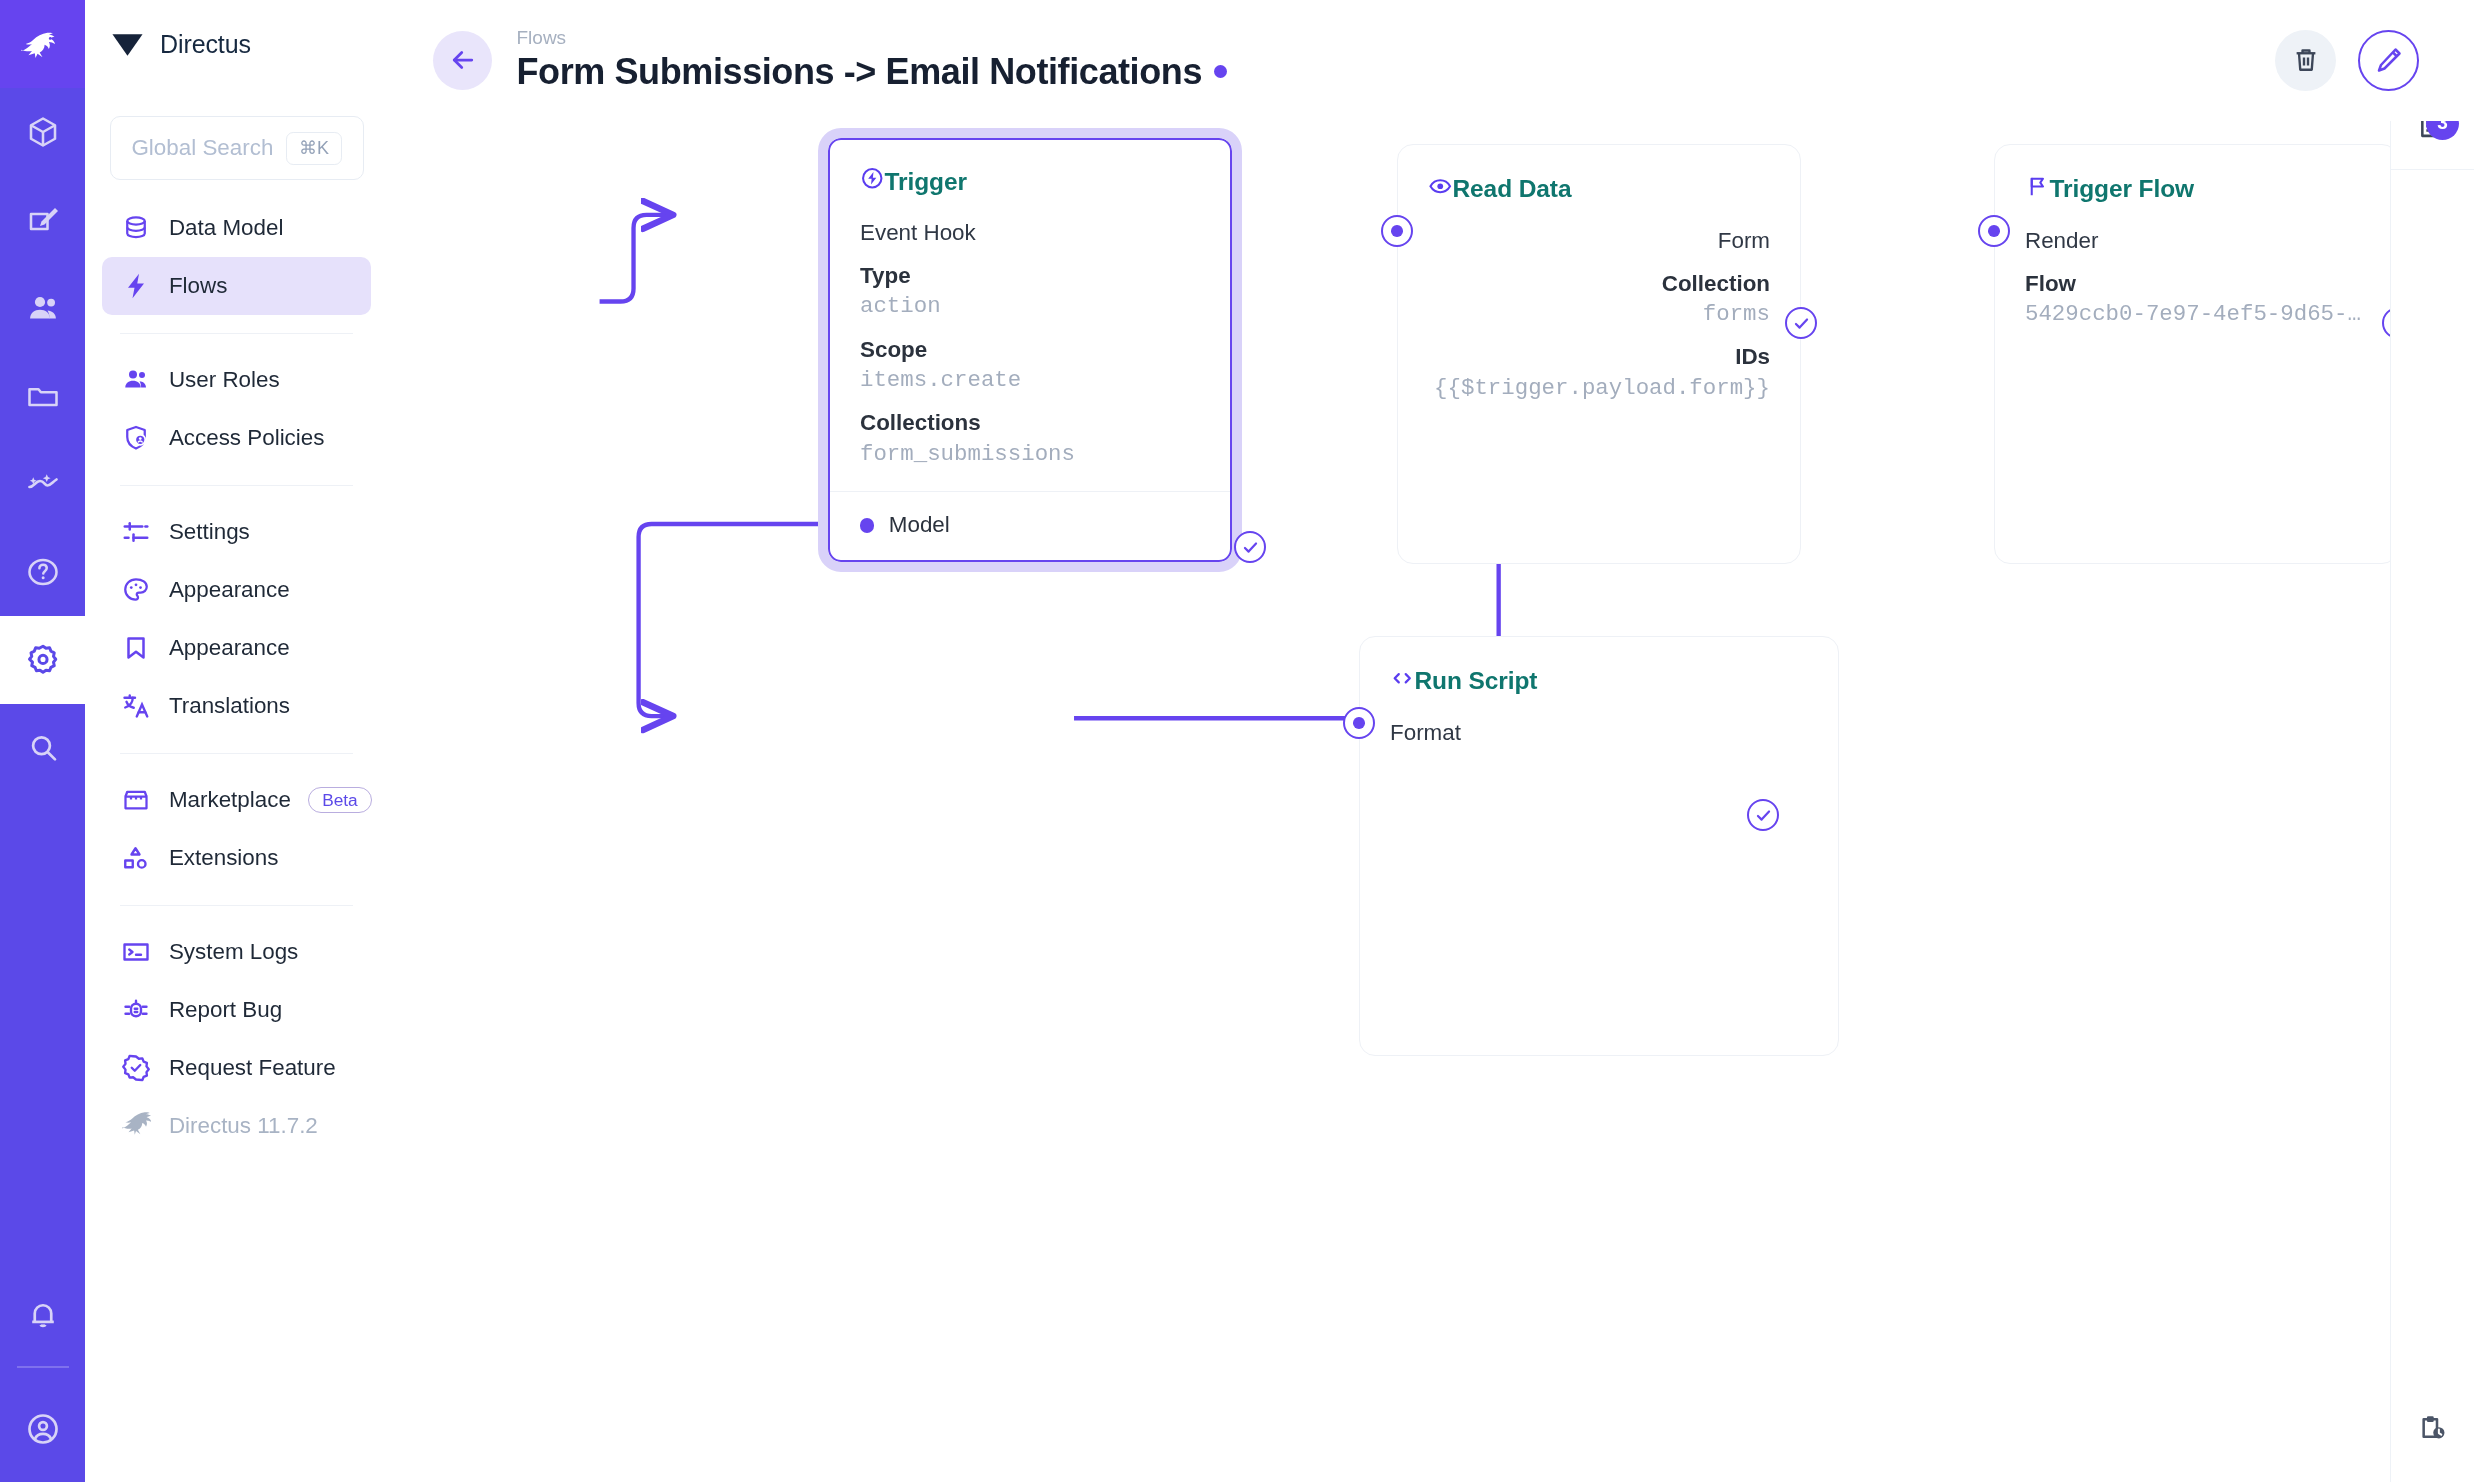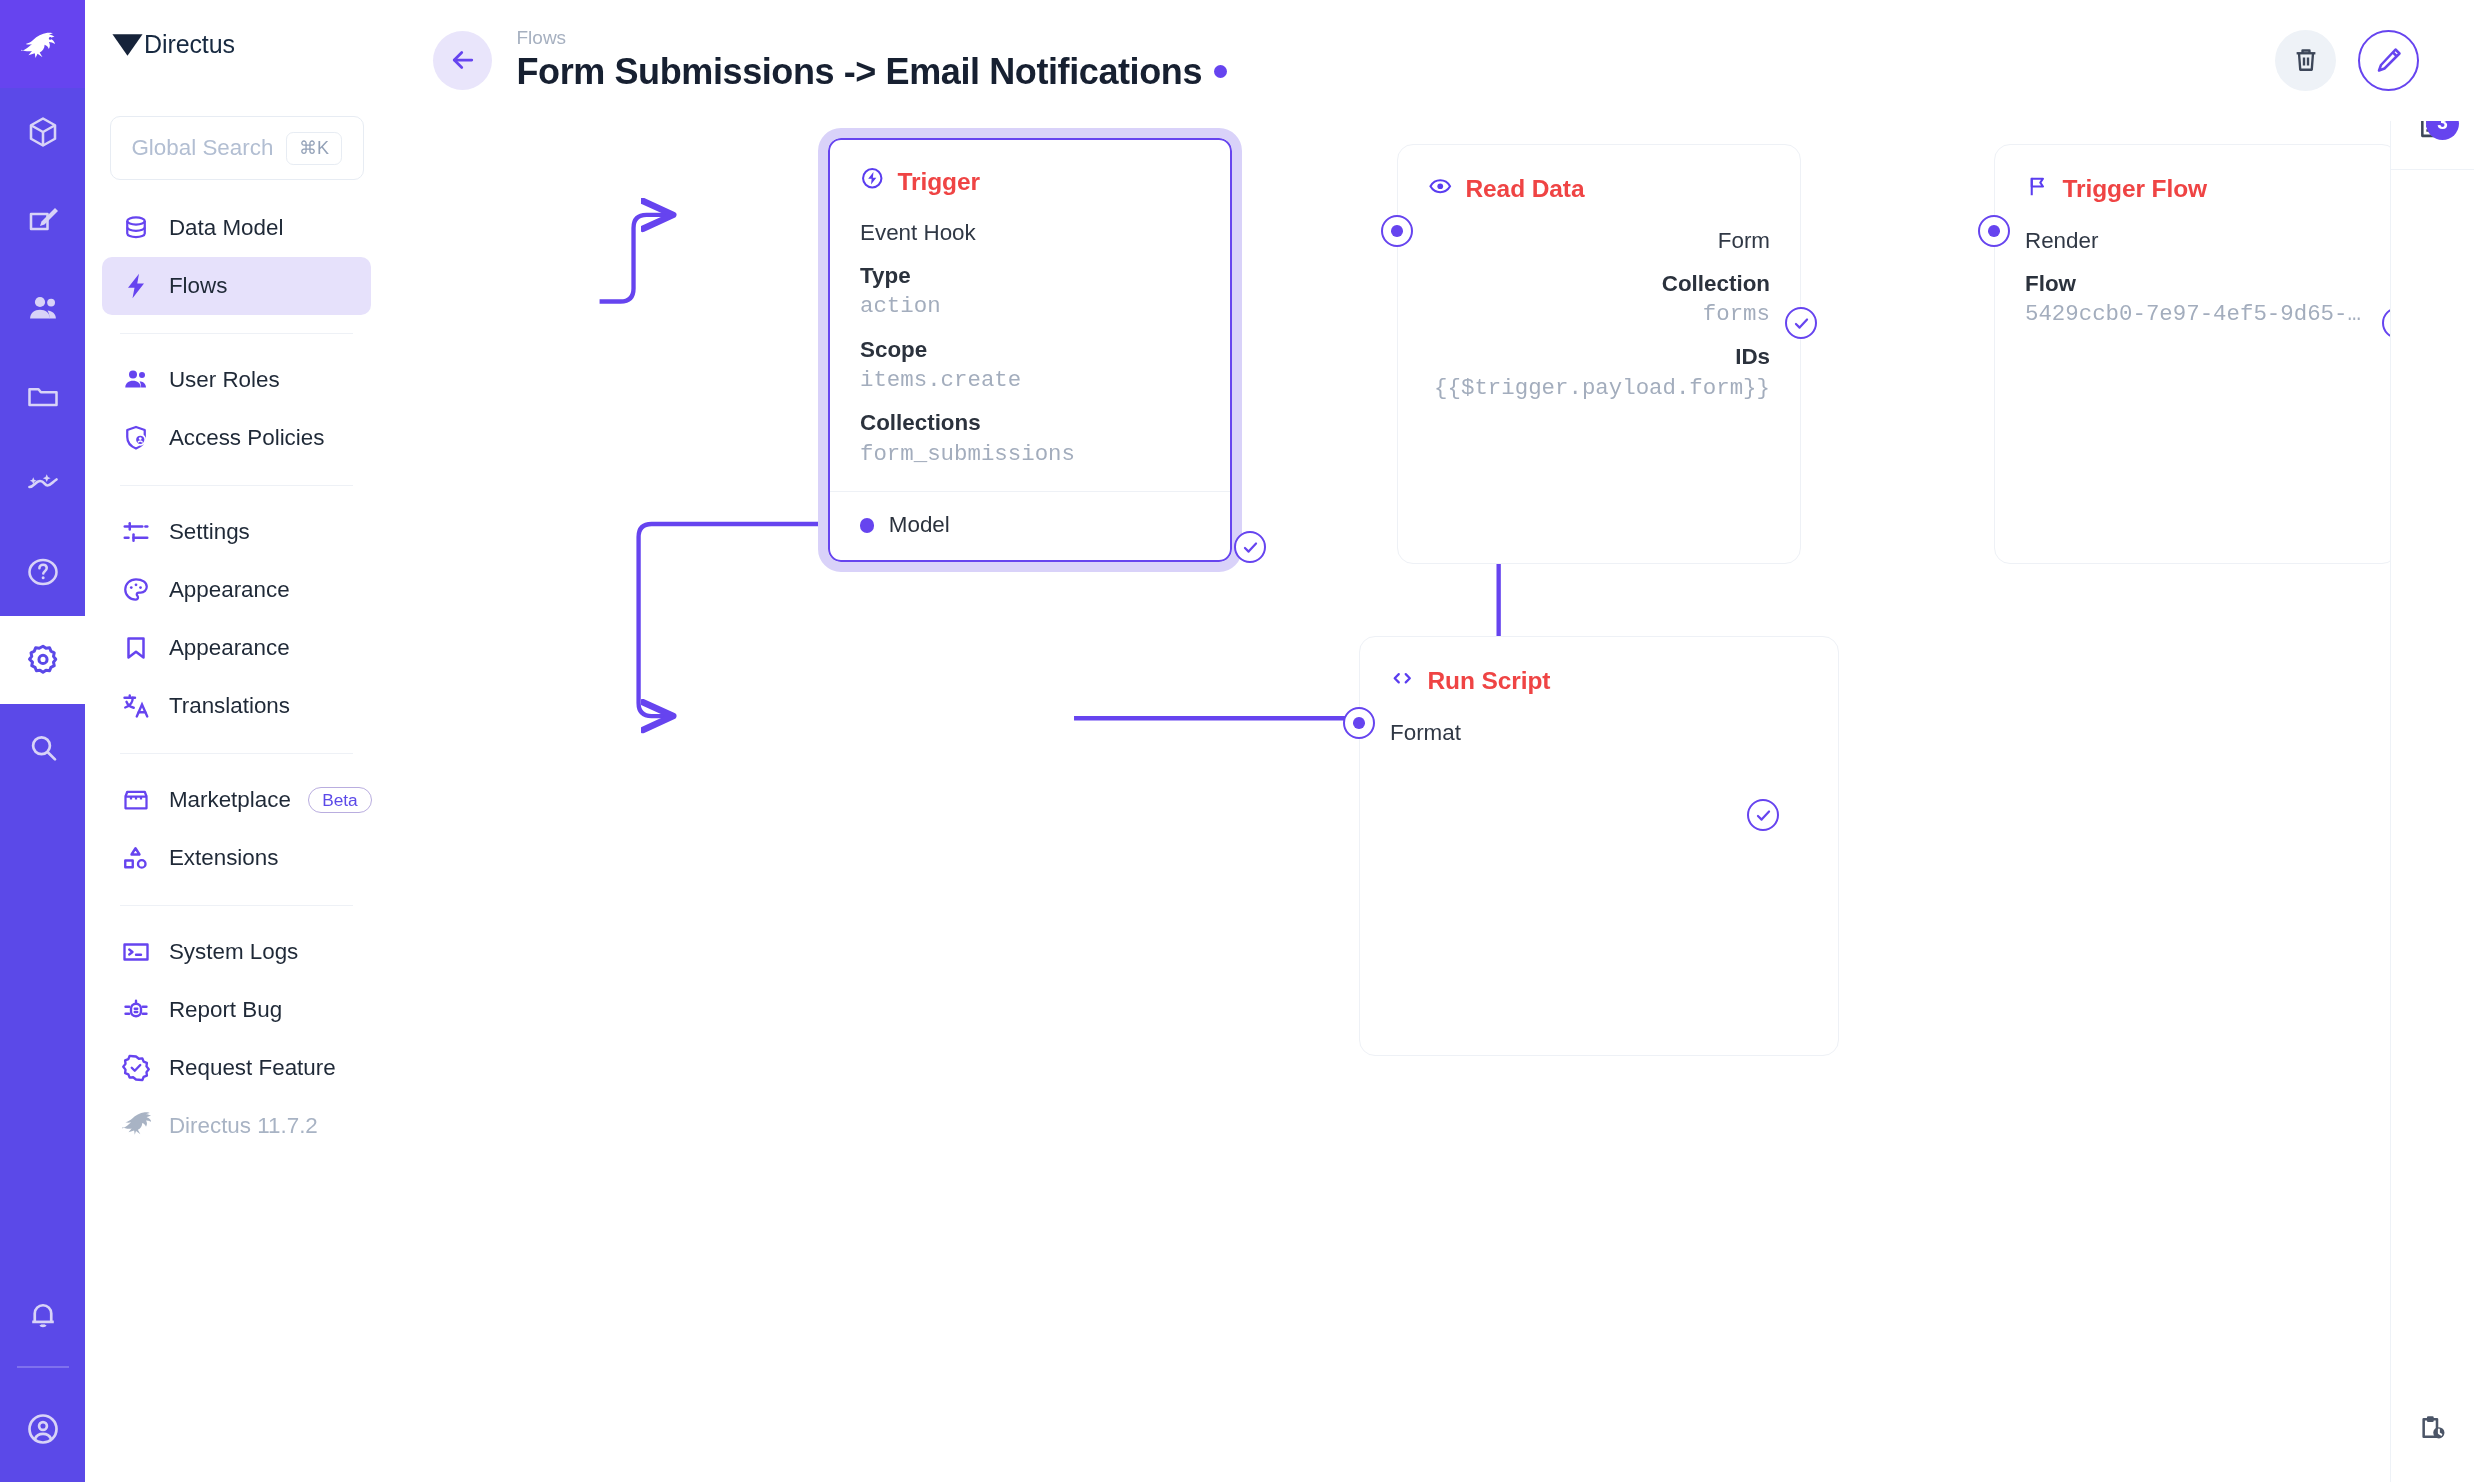--- a/index.html
+++ b/index.html
@@ -31,21 +31,21 @@
   .rail-btn.active { background:#ffffff; }
   .rail-spacer { flex:1 1 auto; }
   .rail-div { width:52px; height:1.4px; background:rgba(255,255,255,.22); margin:7.2px 0; }
 
   
   .nav {
     width:303px; flex:0 0 303px; background:#ffffff; height:1483px;
     padding:0; position:relative;
   }
   .nav-head {
-    height:88px; display:flex; align-items:center; padding:15px 26px;
+    height:88px; display:flex; align-items:center; gap:16px; padding:15px 26px;
   }
   .nav-head .mark { width:33px; height:29px; }
   .nav-head .brand { font-size:25px; font-weight:400; color:#172940; letter-spacing:-0.1px; }
 
   .search-wrap { padding:4.3px 24.5px 0 24.5px; }
   .search-box {
     height:64px; border:1.4px solid #e7ecf3; border-radius:10px;
     display:flex; align-items:center; justify-content:center; gap:13px; cursor:text;margin-top:24px;
   }
   .search-box .ph { font-size:22.4px; color:#b2bed2; }
@@ -112,21 +112,21 @@
   .node { position:absolute; }
   .card {
     background:#fff; border:1.4px solid #eef1f6; border-radius:16px;
     width:404px; min-height:420px; padding:29px 30px;
   }
   .card.trigger {
     border:2.9px solid #6644ef; outline:10px solid #d9d2f9; outline-offset:0;
     border-radius:13px; min-height:0; padding:26px 30px 0 30px;
     display:flex; flex-direction:column;
   }
-  .card-title { display:flex; align-items:center; gap:13px; font-size:24.5px; font-weight:700; color:#ef4444; letter-spacing:-0.1px; }
+  .card-title { display:flex; align-items:center; gap:0; font-size:24.5px; font-weight:700; color:#0f766e; letter-spacing:-0.1px; }
   .card-title svg { width:24.5px; height:24.5px; flex:0 0 24.5px; }
   .card-sub { margin-top:23px; font-size:22.4px; color:#303845; }
   .fld-label { margin-top:17.3px; font-size:22.4px; font-weight:700; color:#2b323d; }
   .fld-value {
     margin-top:4.3px; font-size:22.4px; color:#a3adbd;
     font-family:"Liberation Mono", monospace; white-space:nowrap;
     overflow:hidden; text-overflow:ellipsis;
   }
   .trig-div { margin:24.5px -30px 0 -30px; height:1.4px; background:#eef1f6; }
   .trig-status { display:flex; align-items:center; gap:14.4px; padding:20px 0 21.7px 0; font-size:22.4px; color:#2b323d; }

